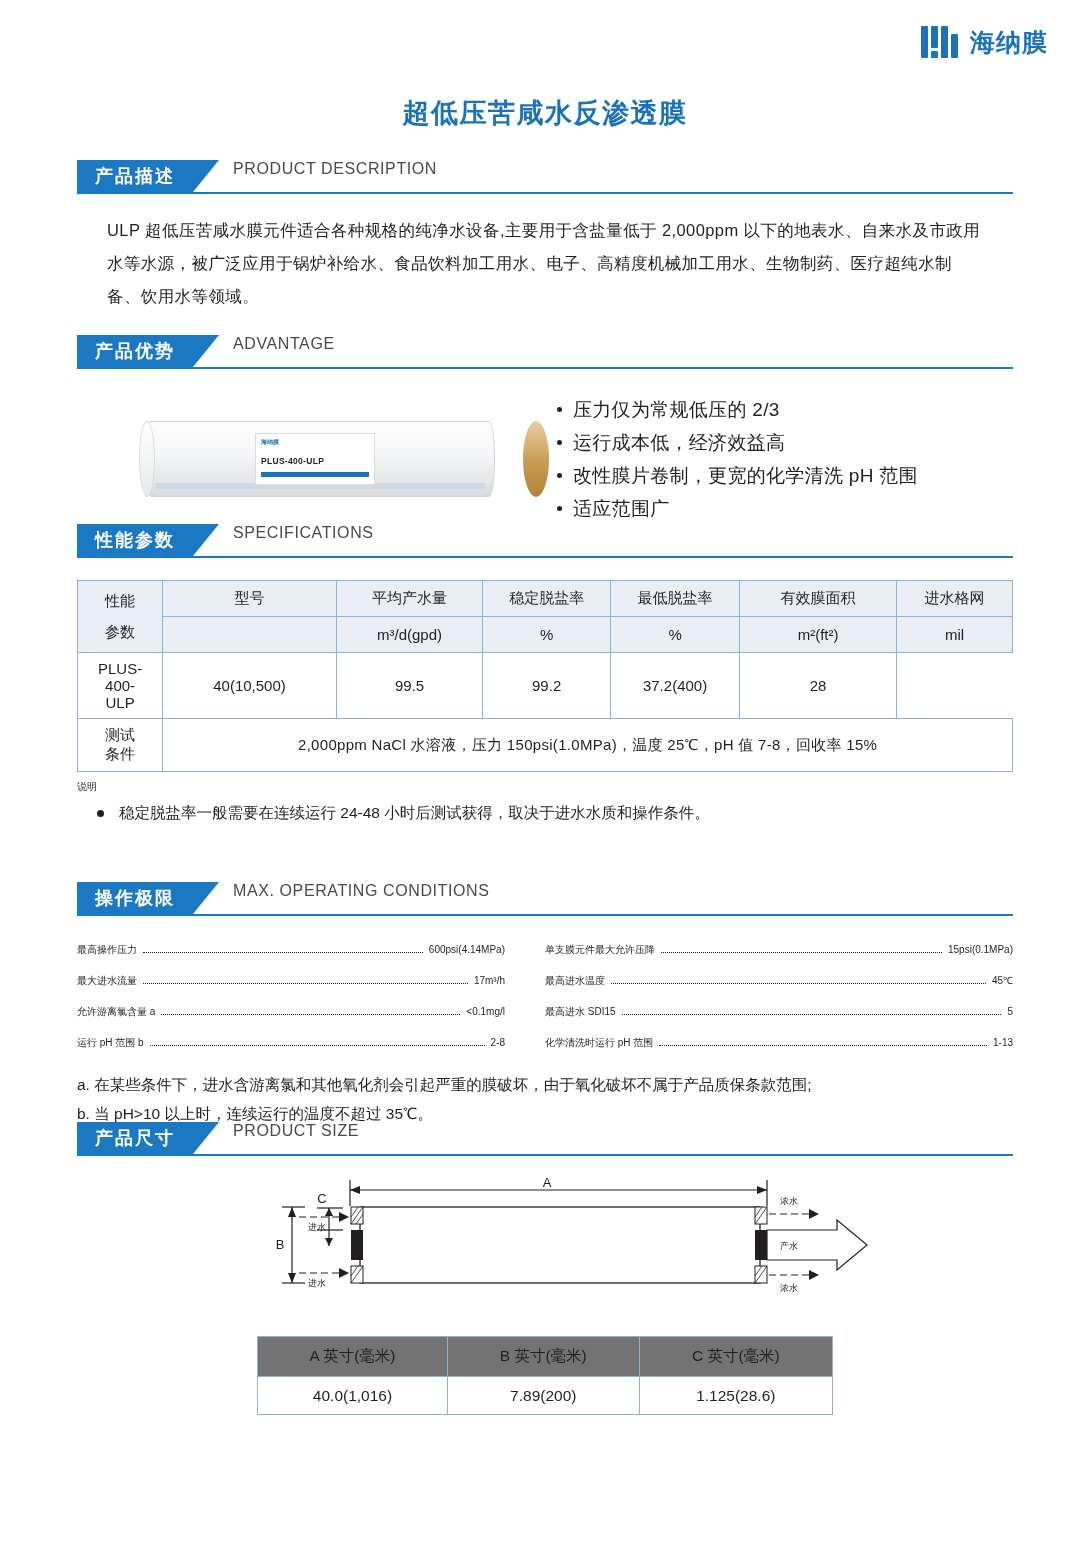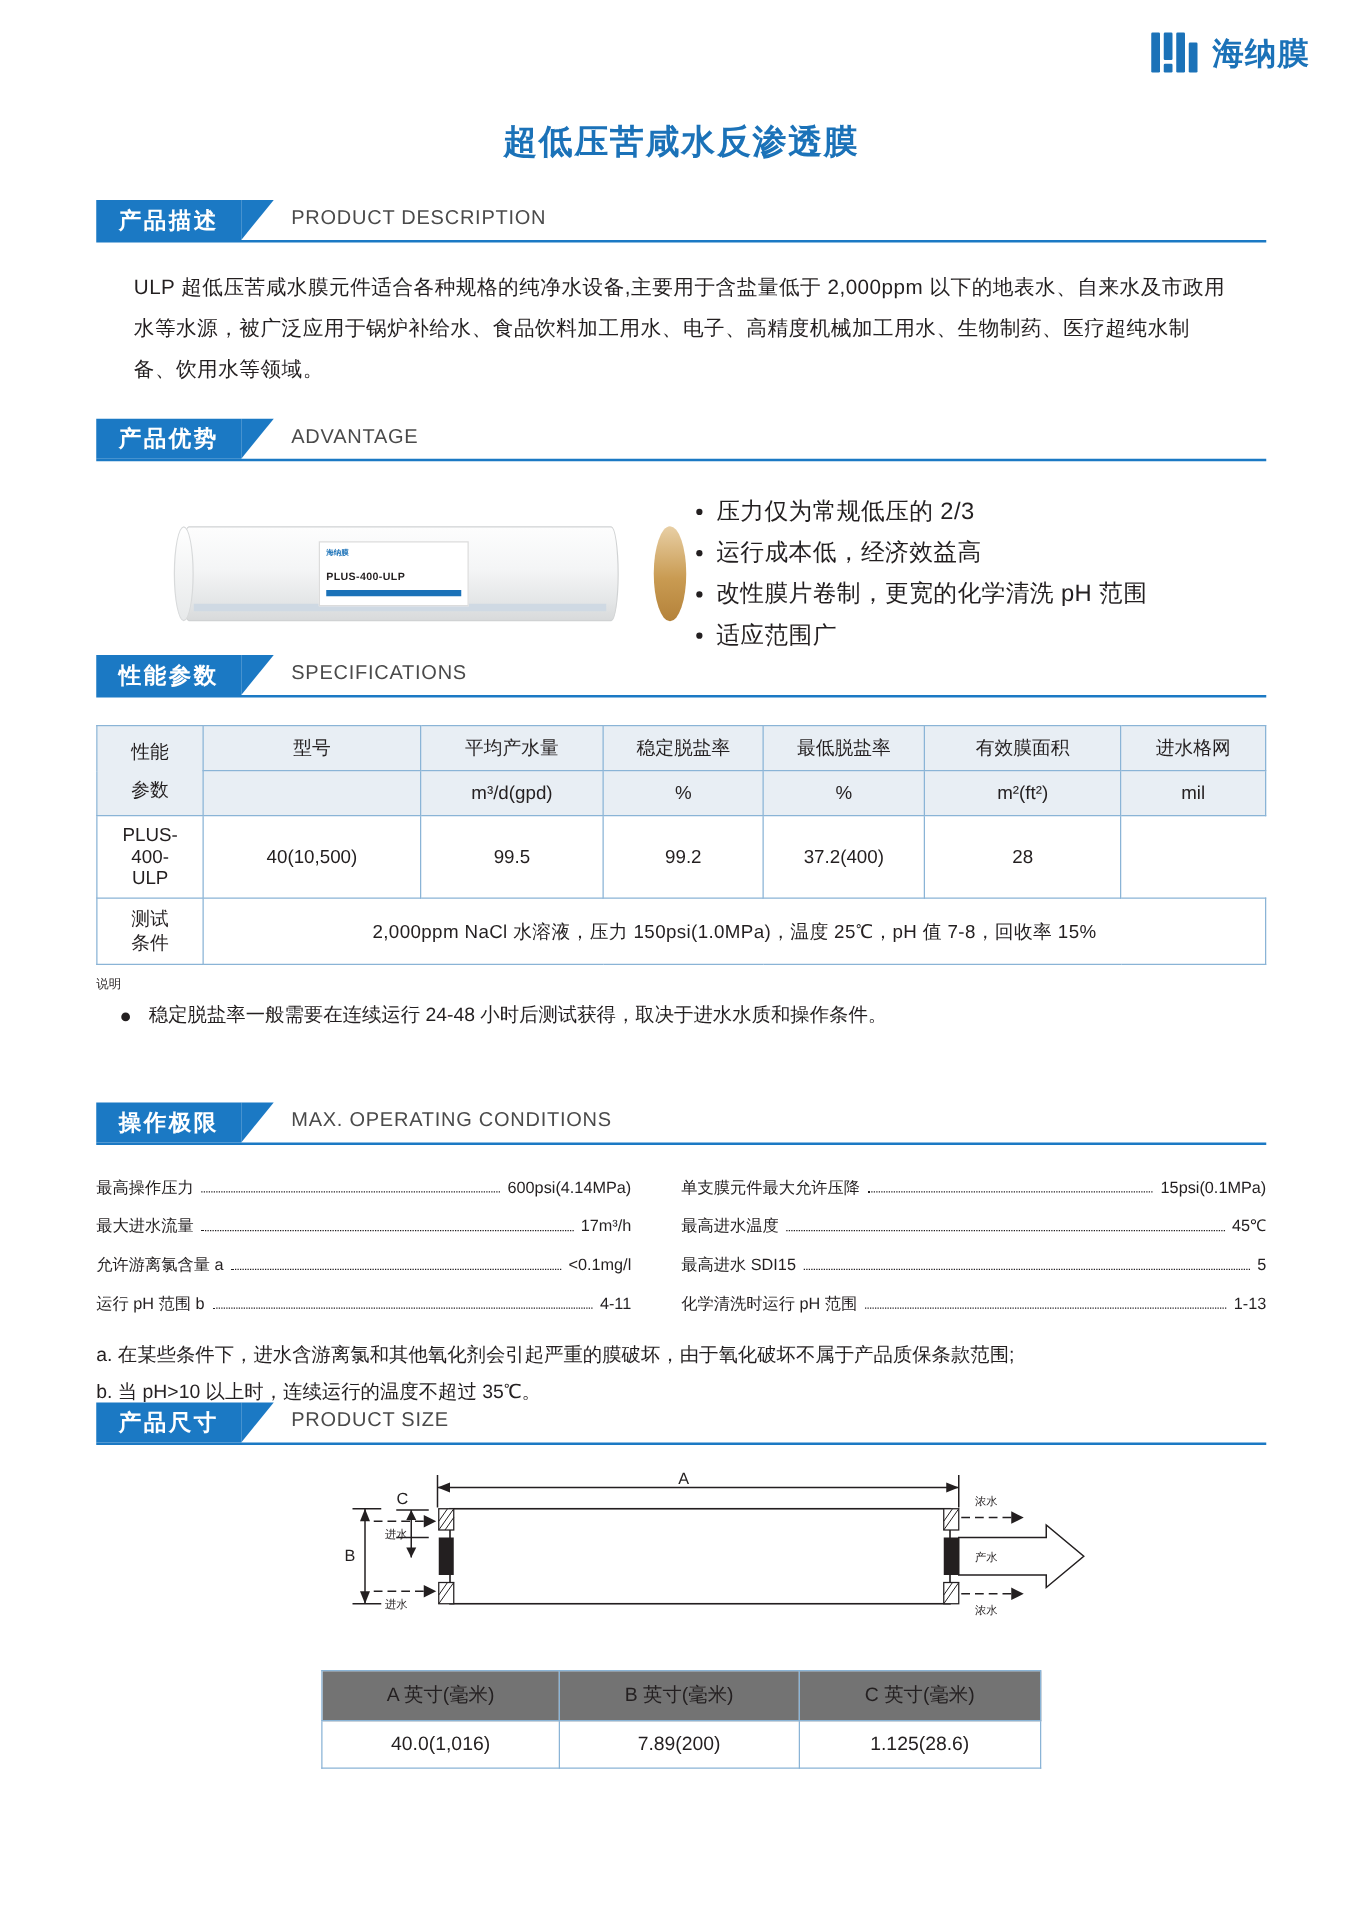--- a/index.html
+++ b/index.html
@@ -46,21 +46,21 @@
   
   .section {
     position: absolute;
     left: 77px;
     width: 936px;
   }
   .sec-head {
     position: relative;
     height: 32px;
     display: flex;
-    align-items: center;
+    align-items: flex-start;
   }
   .sec-tab {
     background: #1b79c4;
     color: #fff;
     font-size: 18px;
     font-weight: bold;
     letter-spacing: 2px;
     padding: 0 18px;
     display: flex; align-items: center;
     height: 32px;
@@ -202,21 +202,21 @@
     left: 20px; top: 12px;
     width: 7px; height: 7px;
     border-radius: 50%;
     background: #231f20;
   }
 
   
   .ops {
     margin-top: 18px;
     display: flex;
-    font-size: 13px;
+    font-size: 10px;
     line-height: 31px;
     justify-content: center;
   }
   .ops-col { width: 50%; }
   .ops-row { display: flex; align-items: baseline; white-space: nowrap; }
   .ops-label { }
   .ops-dots {
     flex: 1;
     border-bottom: 1.6px dotted #231f20;
     margin: 0 6px 5px 6px;
@@ -382,21 +382,21 @@
           <span class="ops-val">17m³/h</span>
         </div>
         <div class="ops-row">
           <span class="ops-label">允许游离氯含量 a</span>
           <span class="ops-dots"></span>
           <span class="ops-val">&lt;0.1mg/l</span>
         </div>
         <div class="ops-row">
           <span class="ops-label">运行 pH 范围 b</span>
           <span class="ops-dots"></span>
-          <span class="ops-val">4-11</span>
+          <span class="ops-val">2-8</span>
         </div>
       </div>
       <div class="ops-col">
         <div class="ops-row">
           <span class="ops-label">单支膜元件最大允许压降</span>
           <span class="ops-dots"></span>
           <span class="ops-val">15psi(0.1MPa)</span>
         </div>
         <div class="ops-row">
           <span class="ops-label">最高进水温度</span>

